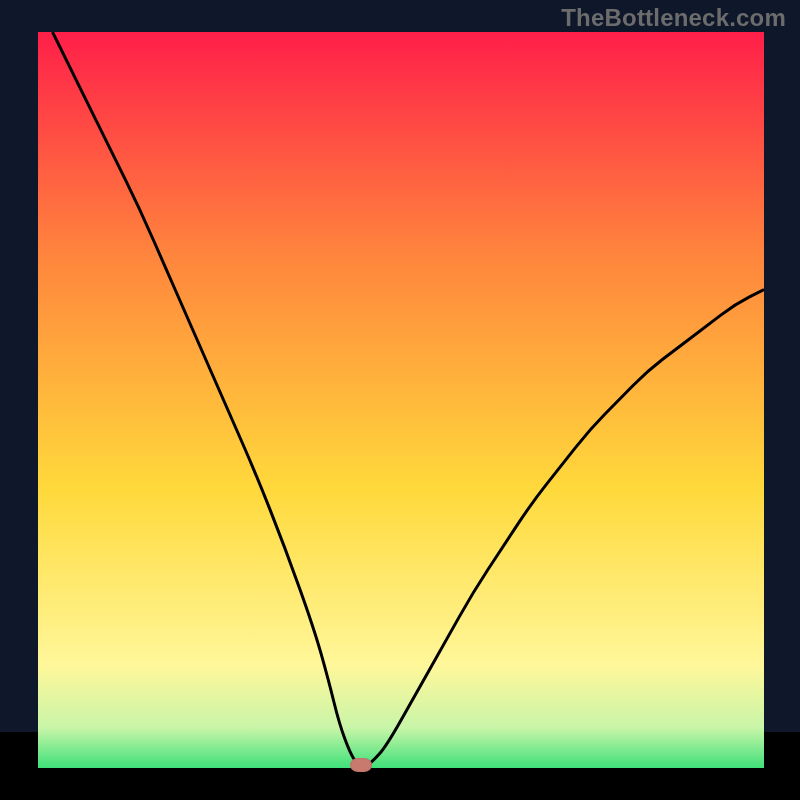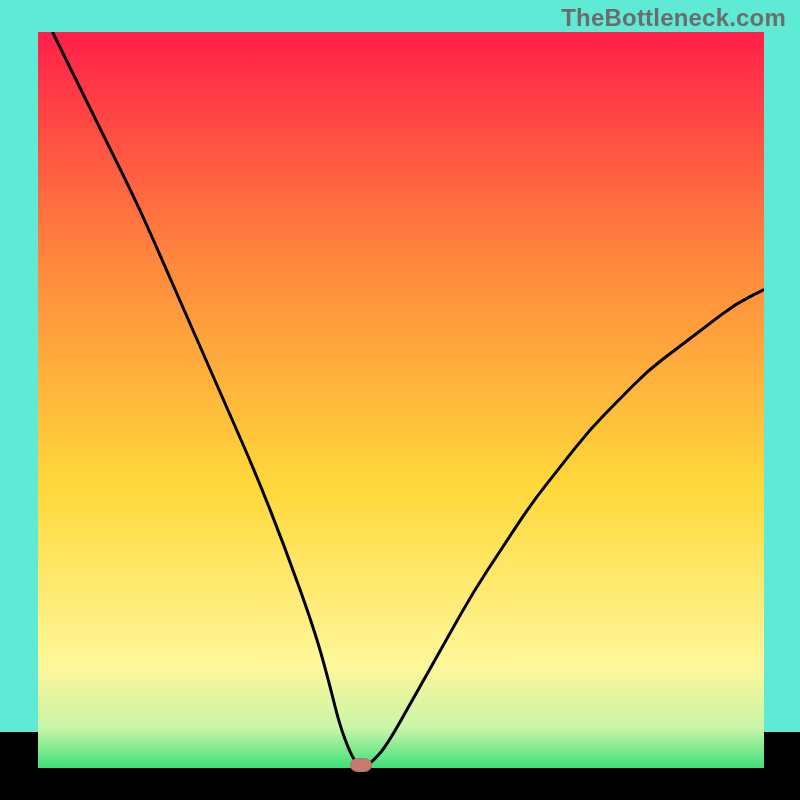--- a/index.html
+++ b/index.html
@@ -7,21 +7,21 @@
     padding: 0;
     width: 800px;
     height: 800px;
     background: #000;
     overflow: hidden;
   }
   .frame {
     position: relative;
     width: 800px;
     height: 732px;
-    background: #5eead4;
+    background: #0f172a;
   }
   .watermark {
     position: absolute;
     top: 4px;
     right: 14px;
     font-family: Arial, Helvetica, sans-serif;
     font-size: 24px;
     font-weight: 600;
     color: #6c6c6c;
     letter-spacing: 0.2px;

